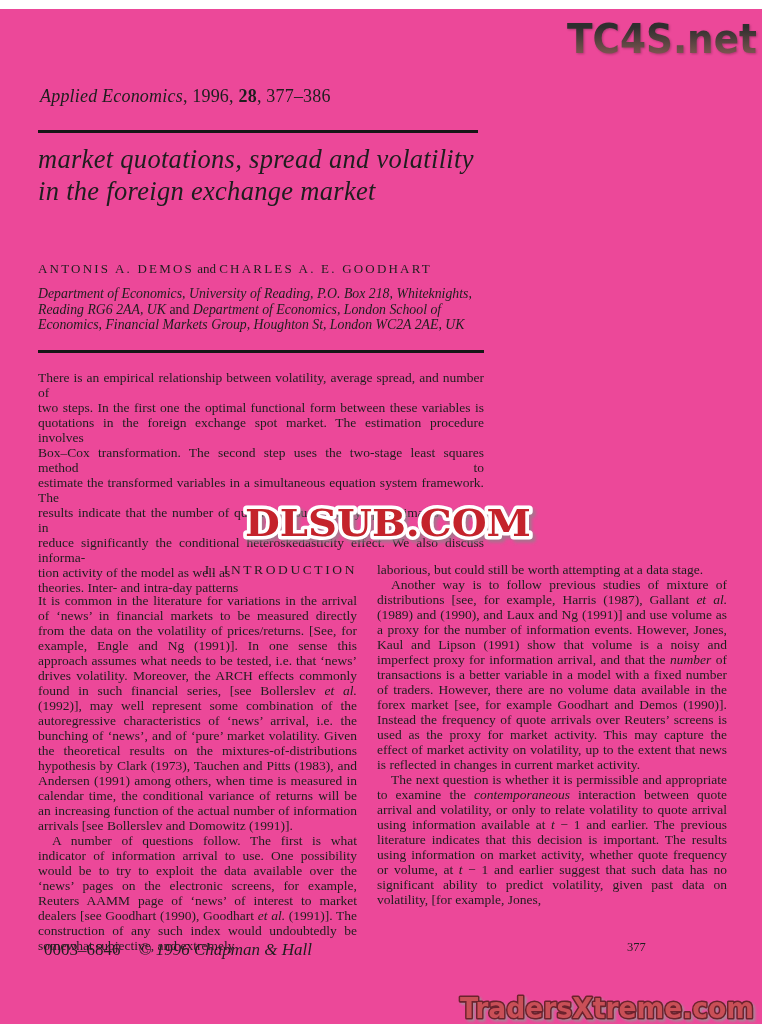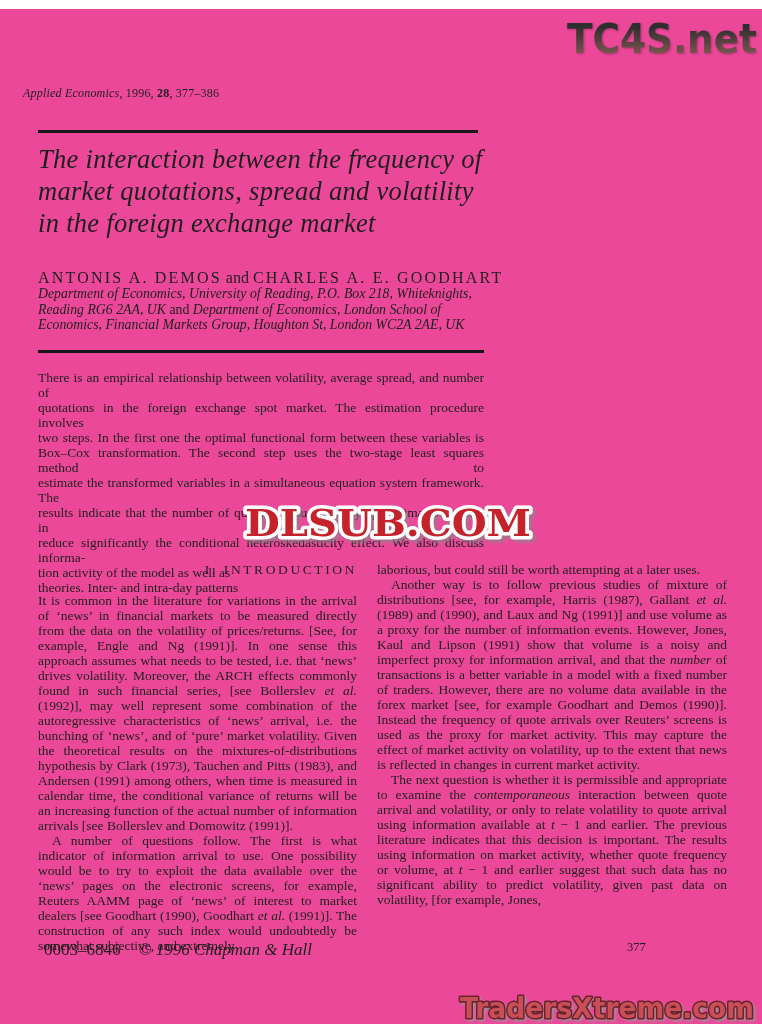--- a/index.html
+++ b/index.html
@@ -5,28 +5,28 @@
   * { margin:0; padding:0; box-sizing:border-box; }
   html,body { background:#ffffff; }
   .page {
     position:relative; width:762px; height:1024px; margin:9px auto;
     background:#ec4899; color:#1e1e1e;
     font-family:"Liberation Serif", serif; overflow:hidden;
   }
   .it { font-style:italic; }
   .b  { font-weight:bold; }
 
-  .journal-line { position:absolute; left:23px; top:77px; font-size:12px; letter-spacing:0.2px; }
+  .journal-line { position:absolute; left:40px; top:77px; font-size:18px; letter-spacing:0.2px; }
 
   .rule-1 { position:absolute; left:38px; top:121px; width:440px; height:2.5px; background:#161616; }
   .rule-2 { position:absolute; left:38px; top:341px; width:446px; height:3px;   background:#161616; }
 
   .title { position:absolute; left:38px; top:134px; font-style:italic; font-size:26.5px; line-height:32px; letter-spacing:0.3px; }
 
-  .authors { position:absolute; left:38px; top:260px; font-size:16px; }
+  .authors { position:absolute; left:38px; top:252px; font-size:13px; }
   .authors .sc { letter-spacing:2.2px; }
 
   .affil { position:absolute; left:38px; top:277px; width:458px; font-size:13.8px; line-height:15.5px; }
 
   .abstract { position:absolute; left:38px; top:361px; width:446px; font-size:13.5px; line-height:15px; }
   .abstract .ln { text-align:justify; text-align-last:justify; }
   .abstract .ln.frag { text-align:left; text-align-last:left; }
 
   .col { position:absolute; top:553px; font-size:13.5px; line-height:15px; text-align:justify; }
   .col-left  { left:38px;  width:319px; }
@@ -56,55 +56,54 @@
       </linearGradient>
     </defs>
     <text x="98" y="41" text-anchor="middle" font-family="DejaVu Sans, sans-serif" font-weight="bold" font-size="41" fill="url(#tc4s-grad)" textLength="190" lengthAdjust="spacingAndGlyphs" style="filter:drop-shadow(1px 1px 1px rgba(0,0,0,0.25));">TC4S.net</text>
   </svg>
 
   <div class="journal-line"><span class="it">Applied Economics</span><span>, 1996, </span><span class="b">28</span><span>, 377–386</span></div>
 
   <div class="rule-1"></div>
 
   <div class="title">
-    <div>The interaction between the frequency of</div>
     <div>market quotations, spread and volatility</div>
     <div>in the foreign exchange market</div>
   </div>
 
   <div class="authors"><span class="sc">ANTONIS A. DEMOS</span><span> and </span><span class="sc">CHARLES A. E. GOODHART</span></div>
 
   <div class="affil"><span class="it">Department of Economics, University of Reading, P.O. Box 218, Whiteknights, Reading RG6 2AA, UK</span><span> and </span><span class="it">Department of Economics, London School of Economics, Financial Markets Group, Houghton St, London WC2A 2AE, UK</span></div>
 
   <div class="rule-2"></div>
 
   <div class="abstract">
     <div class="ln">There is an empirical relationship between volatility, average spread, and number of</div>
+    <div class="ln">two steps. In the first one the optimal functional form between these variables is</div>
     <div class="ln">quotations in the foreign exchange spot market. The estimation procedure involves</div>
-    <div class="ln">two steps. In the first one the optimal functional form between these variables is</div>
     <div class="ln">Box–Cox transformation. The second step uses the two-stage least squares method to</div>
     <div class="ln">estimate the transformed variables in a simultaneous equation system framework. The</div>
     <div class="ln">results indicate that the number of quotations successfully approximates activity in</div>
     <div class="ln">reduce significantly the conditional heteroskedasticity effect. We also discuss informa-</div>
     <div class="ln frag">tion activity of the model as well as</div>
     <div class="ln frag">theories. Inter- and intra-day patterns</div>
   </div>
 
   <svg class="wm-dlsub" width="300" height="54" viewBox="0 0 300 54">
     <text x="150" y="41" text-anchor="middle" font-family="DejaVu Serif, serif" font-weight="bold" font-size="38" stroke-width="7" paint-order="stroke" stroke-linejoin="round" stroke="#ffffff" textLength="286" lengthAdjust="spacingAndGlyphs" style="filter:drop-shadow(3px 3px 1.5px rgba(135,135,135,0.65));" fill="#c4232b">DLSUB.COM</text>
   </svg>
 
   <div class="col col-left">
     <h2 class="section-heading">I. INTRODUCTION</h2>
     <p><span>It is common in the literature for variations in the arrival of ‘news’ in financial markets to be measured directly from the data on the volatility of prices/returns. [See, for example, Engle and Ng (1991)]. In one sense this approach assumes what needs to be tested, i.e. that ‘news’ drives volatility. Moreover, the ARCH effects commonly found in such financial series, [see Bollerslev </span><span class="it">et al.</span><span> (1992)], may well represent some combination of the autoregressive characteristics of ‘news’ arrival, i.e. the bunching of ‘news’, and of ‘pure’ market volatility. Given the theoretical results on the mixtures-of-distributions hypothesis by Clark (1973), Tauchen and Pitts (1983), and Andersen (1991) among others, when time is measured in calendar time, the conditional variance of returns will be an increasing function of the actual number of information arrivals [see Bollerslev and Domowitz (1991)].</span></p>
     <p class="ind"><span>A number of questions follow. The first is what indicator of information arrival to use. One possibility would be to try to exploit the data available over the ‘news’ pages on the electronic screens, for example, Reuters AAMM page of ‘news’ of interest to market dealers [see Goodhart (1990), Goodhart </span><span class="it">et al.</span><span> (1991)]. The construction of any such index would undoubtedly be somewhat subjective, and extremely</span></p>
   </div>
 
   <div class="col col-right">
-    <p>laborious, but could still be worth attempting at a later uses.</p>
+    <p>laborious, but could still be worth attempting at a data stage.</p>
     <p class="ind"><span>Another way is to follow previous studies of mixture of distributions [see, for example, Harris (1987), Gallant </span><span class="it">et al.</span><span> (1989) and (1990), and Laux and Ng (1991)] and use volume as a proxy for the number of information events. However, Jones, Kaul and Lipson (1991) show that volume is a noisy and imperfect proxy for information arrival, and that the </span><span class="it">number</span><span> of transactions is a better variable in a model with a fixed number of traders. However, there are no volume data available in the forex market [see, for example Goodhart and Demos (1990)]. Instead the frequency of quote arrivals over Reuters’ screens is used as the proxy for market activity. This may capture the effect of market activity on volatility, up to the extent that news is reflected in changes in current market activity.</span></p>
     <p class="ind"><span>The next question is whether it is permissible and appropriate to examine the </span><span class="it">contemporaneous</span><span> interaction between quote arrival and volatility, or only to relate volatility to quote arrival using information available at </span><span class="it">t</span><span> − 1 and earlier. The previous literature indicates that this decision is important. The results using information on market activity, whether quote frequency or volume, at </span><span class="it">t</span><span> − 1 and earlier suggest that such data has no significant ability to predict volatility, given past data on volatility, [for example, Jones,</span></p>
   </div>
 
   <div class="footer-left"><span class="issn">0003–6846</span><span class="it">© 1996 Chapman &amp; Hall</span></div>
   <div class="footer-page">377</div>
 
   <svg class="wm-traders" width="302" height="42" viewBox="0 0 302 42">
     <text x="151" y="31" text-anchor="middle" font-family="DejaVu Sans, sans-serif" font-weight="bold" font-size="29" stroke-width="3.2" paint-order="stroke" stroke-linejoin="round" stroke="#6b222d" textLength="294" lengthAdjust="spacingAndGlyphs" style="filter:drop-shadow(2px 2px 1px rgba(150,150,150,0.8));" fill="#c94f57">TradersXtreme.com</text>
   </svg>

